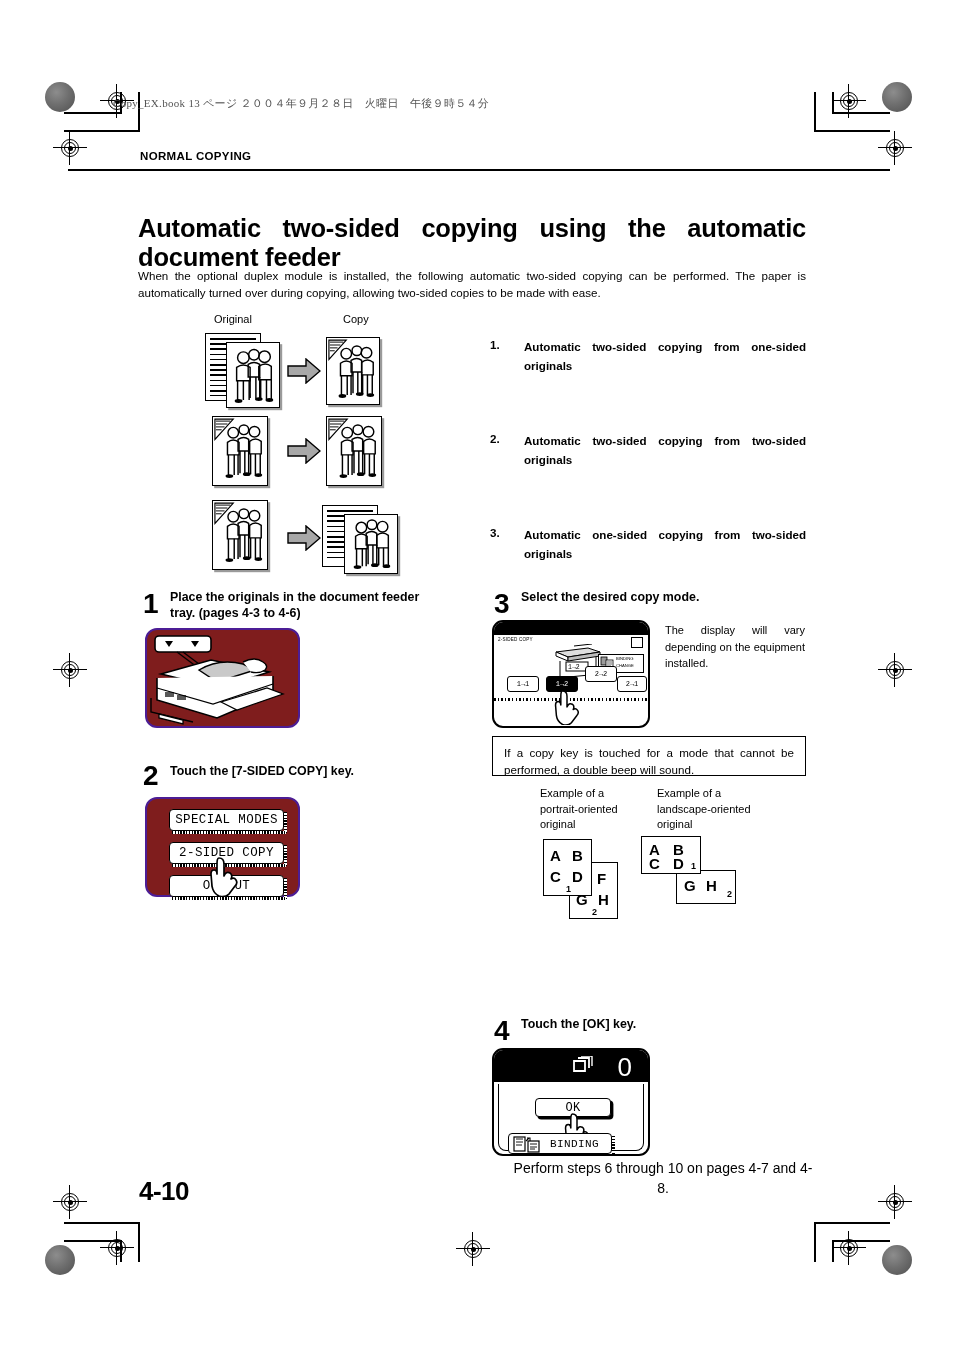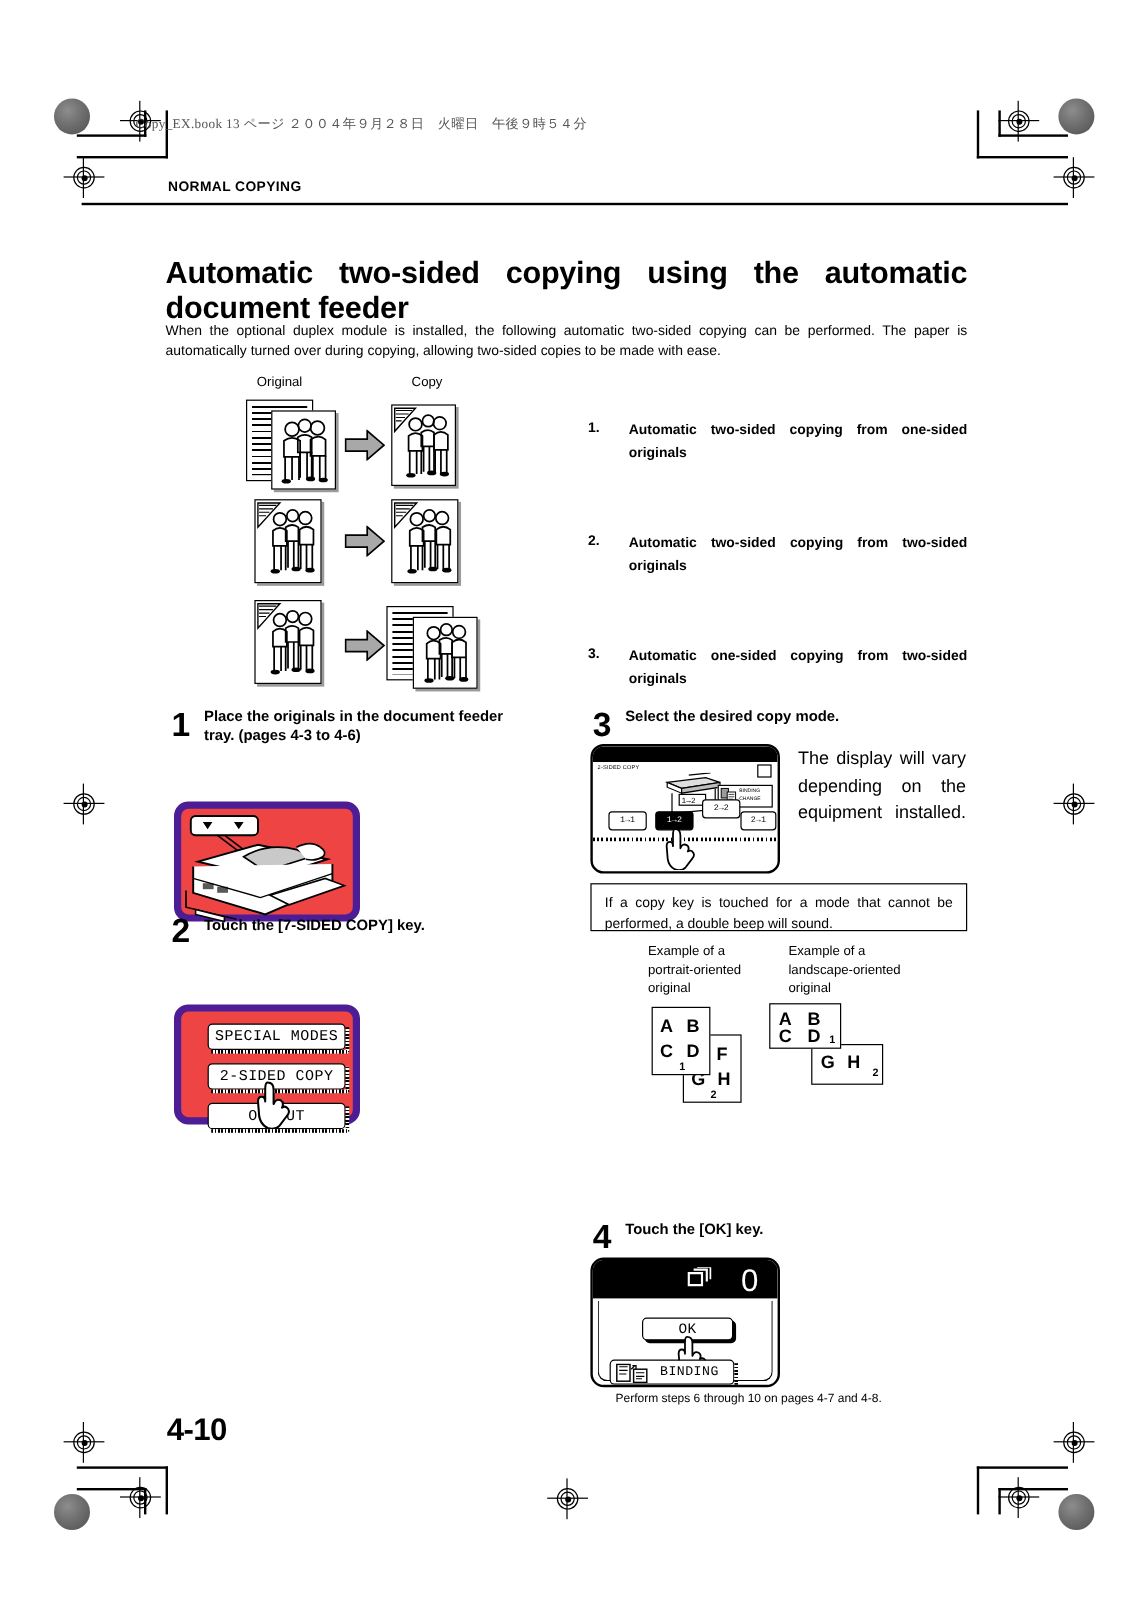--- a/index.html
+++ b/index.html
@@ -29,45 +29,45 @@
   .h1{position:absolute;font-size:25.5px;font-weight:bold;line-height:1.12;
       text-align:justify;text-align-last:justify;letter-spacing:-.2px;}
   .h1 .l2{text-align-last:left;}
   .intro{position:absolute;font-size:11.6px;line-height:1.45;text-align:justify;}
 
   .numlist{position:absolute;}
   .numlist .row{position:relative;margin-bottom:56.5px;}
   .numlist .n{position:absolute;left:0;top:0;font-size:11.6px;font-weight:bold;}
   .numlist .t{margin-left:34px;font-size:11.6px;font-weight:bold;line-height:1.62;
       text-align:justify;}
-  .numlist .t span.j{display:block;text-align:justify;text-align-last:justify;margin-top:12px;}
+  .numlist .t span.j{display:block;text-align:justify;text-align-last:justify;}
 
   
   .stepnum{position:absolute;font-size:28px;font-weight:bold;line-height:1;}
   .steptext{position:absolute;font-size:12.4px;font-weight:bold;line-height:1.28;}
 
-  .sidenote{position:absolute;font-size:15px;line-height:1.5;text-align:justify;text-align-last:justify;}
+  .sidenote{position:absolute;font-size:11px;line-height:1.5;text-align:justify;text-align-last:justify;}
   .plainnote{position:absolute;font-size:11.6px;line-height:1.47;text-align:justify;}
   .captionsm{position:absolute;font-size:11px;line-height:1.42;}
-  .centercap{position:absolute;font-size:10px;line-height:1.4;}
+  .centercap{position:absolute;font-size:14px;line-height:1.4;text-align:center;}
 
   .notebox{position:absolute;border:1.3px solid #000;box-sizing:border-box;
       font-size:11.6px;line-height:1.48;padding:7px 11px 8px 11px;text-align:justify;}
 
   
   .figlabel{position:absolute;font-size:11px;}
   .sheet{position:absolute;background:#fff;border:1.4px solid #000;box-sizing:border-box;}
   .sheet.shadow{box-shadow:2.2px 2.2px 0 0 #9a9a9a;}
   .lines{position:absolute;left:0;top:0;right:0;bottom:0;
      background:repeating-linear-gradient(to bottom,#000 0 1.6px,#fff 1.6px 5.2px);}
 
   .arrow{position:absolute;}
 
   
-  .panel{position:absolute;border:6px solid #4c1d95;border-radius:12px;background:#ef4444;box-sizing:border-box;margin-top:40px;}
+  .panel{position:absolute;border:2px solid #4c1d95;border-radius:12px;background:#7f1d1d;box-sizing:border-box;}
   .key{position:absolute;border:1.8px solid #000;border-radius:4px;background:#fff;box-sizing:border-box;
        font-family:"Liberation Mono",monospace;font-size:12.5px;letter-spacing:.4px;
        display:flex;align-items:center;justify-content:center;color:#000;
        box-shadow:2.4px 2.4px 0 0 #000;}
   .key.dotted{box-shadow:none;}
   .key.dotted:after{content:"";position:absolute;left:2px;right:-3px;bottom:-4px;height:3px;
        background:repeating-linear-gradient(to right,#000 0 1.4px,#fff 1.4px 2.8px);}
   .key.dotted:before{content:"";position:absolute;top:2px;bottom:-3px;right:-4px;width:3px;
        background:repeating-linear-gradient(to bottom,#000 0 1.4px,#fff 1.4px 2.8px);}
 

